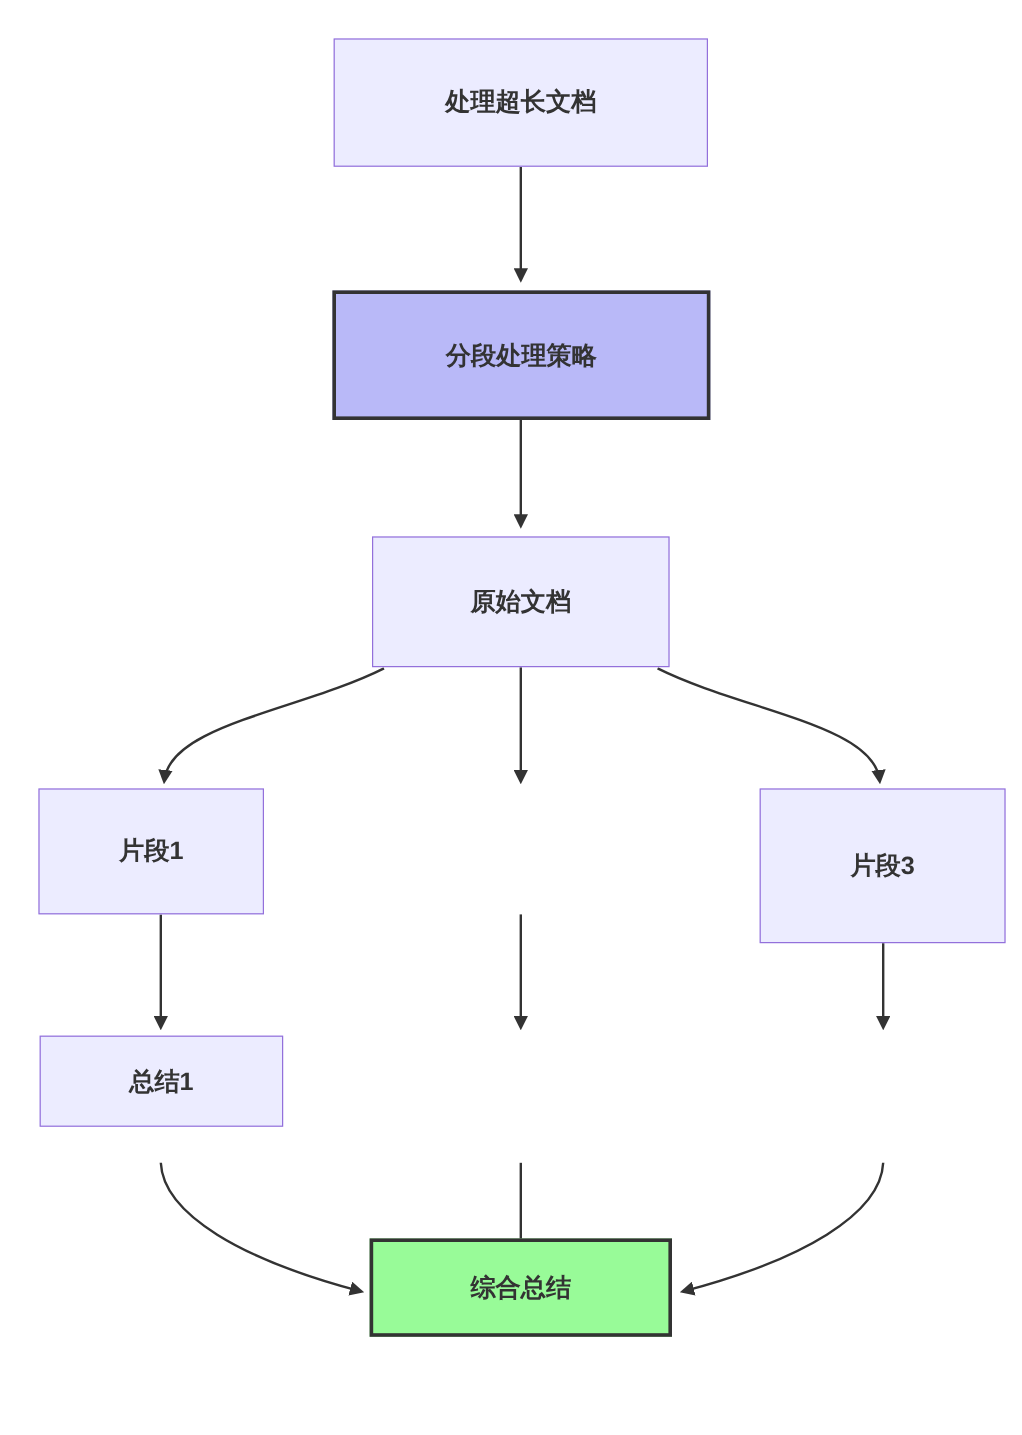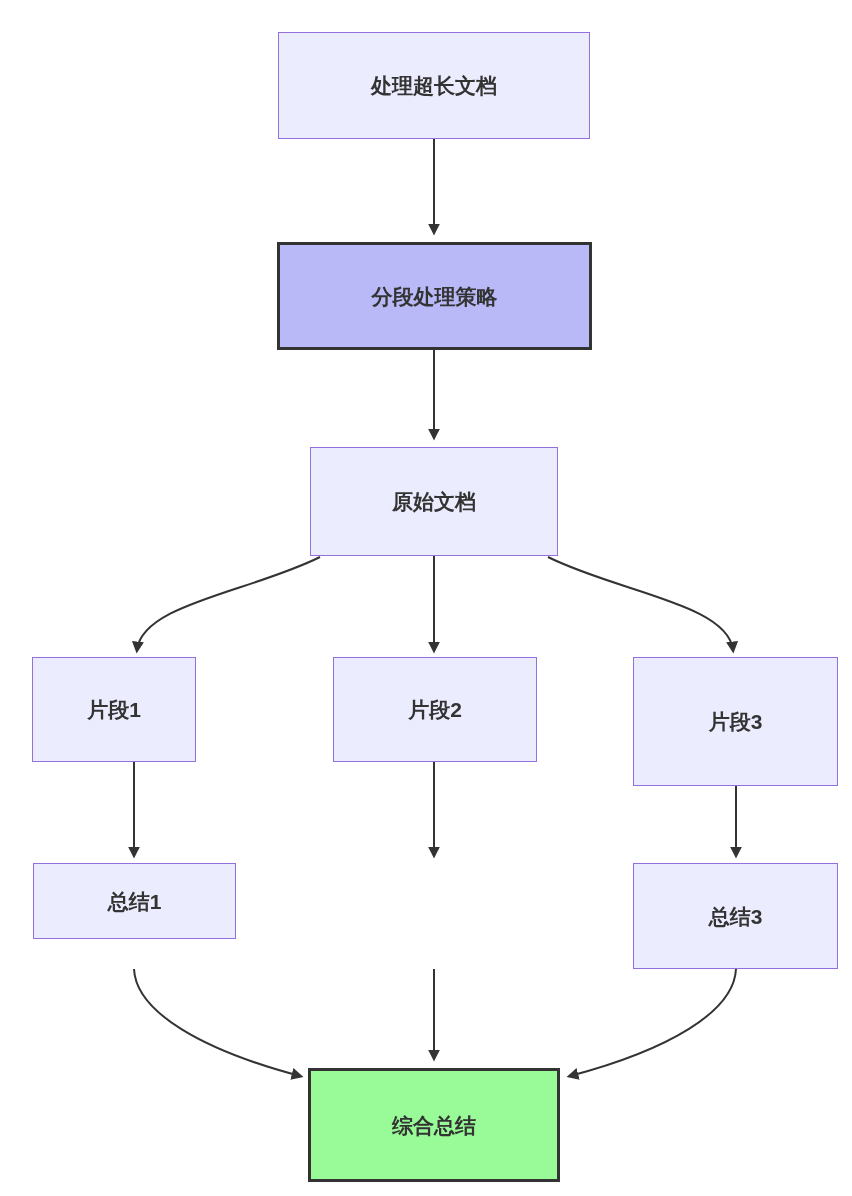--- a/index.html
+++ b/index.html
@@ -82,38 +82,32 @@
   </div>
 
   <div class="node node--strategy" style="left:277px; top:242px; width:315px; height:108px">
     <span class="node-label">分段处理策略</span>
   </div>
 
   <div class="node" style="left:310px; top:447px; width:248px; height:109px">
     <span class="node-label">原始文档</span>
   </div>
 
-  <div class="node" style="left:32px; top:657px; width:164px; height:105px">
+  <div class="node" style="left:32px; top:657px; width:188px; height:105px">
     <span class="node-label">片段1</span>
   </div>
 
-  <div class="node" style="left:333px; top:657px; width:204px; height:105px">
-    <span class="node-label">片段2</span>
-  </div>
 
   <div class="node" style="left:633px; top:657px; width:205px; height:129px">
     <span class="node-label">片段3</span>
   </div>
 
   <div class="node" style="left:33px; top:863px; width:203px; height:76px">
     <span class="node-label">总结1</span>
   </div>
 
 
-  <div class="node" style="left:633px; top:863px; width:205px; height:106px">
-    <span class="node-label">总结3</span>
-  </div>
 
-  <div class="node node--result" style="left:308px; top:1068px; width:252px; height:114px">
+  <div class="node node--result" style="left:308px; top:1032px; width:252px; height:82px">
     <span class="node-label">综合总结</span>
   </div>
 
 </div>
 
 </body></html>

